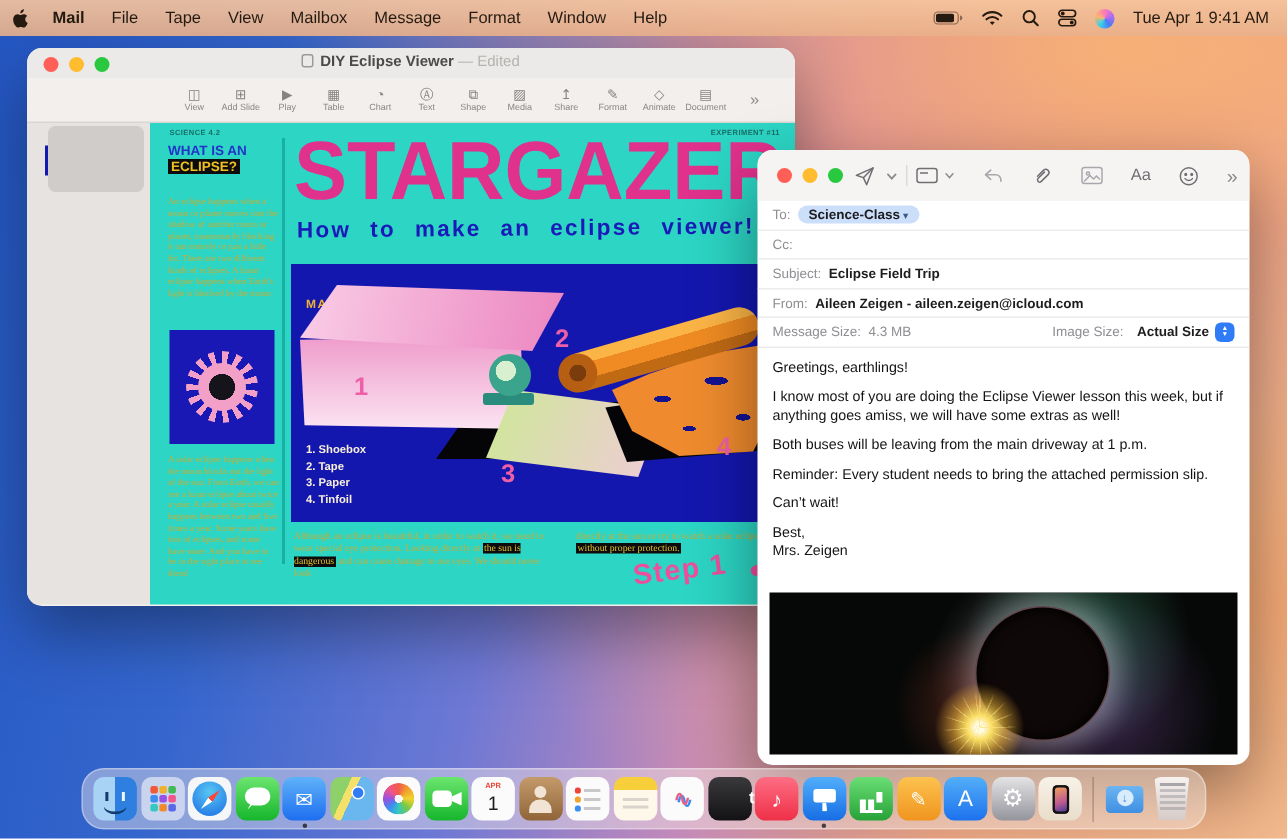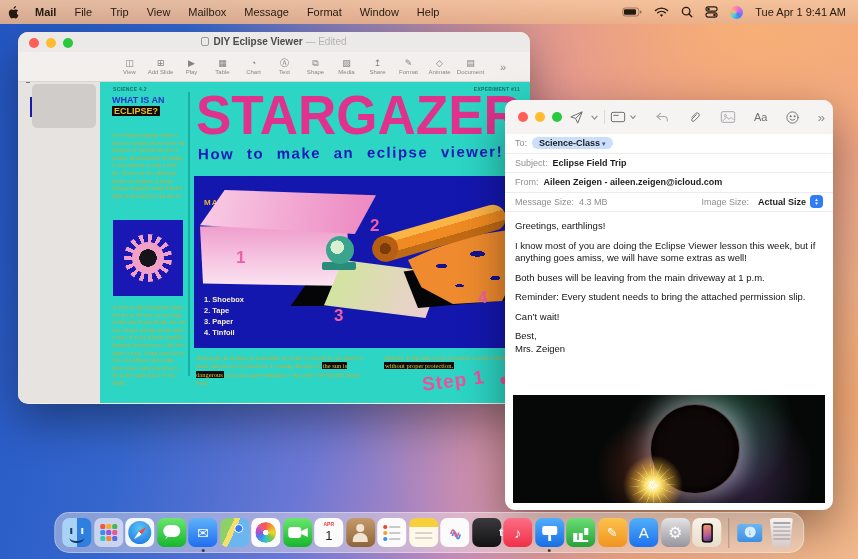--- a/index.html
+++ b/index.html
@@ -208,21 +208,21 @@
 </head>
 <body>
 
 <div class="menubar">
   <div class="mb-left">
     <span class="apple">
       <svg width="13" height="15" viewBox="0 0 22 26">
           <path fill="#241a10" d="M16.7 13.8c0-2.6 2.1-3.8 2.2-3.9-1.2-1.8-3.1-2-3.8-2-1.6-.2-3.1.9-3.9.9-.8 0-2-.9-3.3-.9-1.7 0-3.3 1-4.2 2.5-1.8 3.1-.5 7.7 1.3 10.2.9 1.2 1.9 2.6 3.2 2.6 1.3-.1 1.8-.8 3.4-.8 1.6 0 2 .8 3.4.8 1.4 0 2.3-1.3 3.2-2.5 1-1.4 1.4-2.8 1.4-2.9 0-.1-2.8-1.1-2.9-4zM14.1 5.2c.7-.9 1.2-2.1 1.1-3.3-1 0-2.3.7-3 1.6-.7.8-1.3 2-1.1 3.2 1.1.1 2.3-.6 3-1.5z"></path>
         </svg>
     </span>
-    <span><span class="menu-item app-name">Mail</span><span class="menu-item">File</span><span class="menu-item">Trip</span><span class="menu-item">View</span><span class="menu-item">Mailbox</span><span class="menu-item">Message</span><span class="menu-item">Format</span><span class="menu-item">Window</span><span class="menu-item">Help</span></span>
+    <span><span class="menu-item app-name">Mail</span><span class="menu-item">File</span><span class="menu-item">Tape</span><span class="menu-item">View</span><span class="menu-item">Mailbox</span><span class="menu-item">Message</span><span class="menu-item">Format</span><span class="menu-item">Window</span><span class="menu-item">Help</span></span>
   </div>
   <div class="mb-right">
     <span class="statusicon">
       <svg width="20" height="10" viewBox="0 0 25 12">
           <rect x="1" y="1" width="20" height="10" rx="3" fill="none" stroke="#241a10" stroke-opacity=".5"></rect>
           <rect x="2.5" y="2.5" width="15" height="7" rx="1.5" fill="#241a10"></rect>
           <path d="M22.5 4v4c1.2-.3 2-1 2-2s-.8-1.7-2-2z" fill="#241a10" fill-opacity=".5"></path>
         </svg>
     </span>
     <span class="statusicon">
@@ -468,20 +468,23 @@
       <span class="mt-gap"></span>
       <span class="mt-ic mt-more">»</span>
     </div>
   </div>
   <div class="mail-fields">
     <div class="mf-row">
       <span class="mf-label">To:</span>
       <span class="to-token"><span>Science-Class</span><span class="tok-chev">▾</span></span>
     </div>
     <div class="mf-row">
+      <span class="mf-label">Cc:</span>
+    </div>
+    <div class="mf-row">
       <span class="mf-label">Subject:</span>
       <span class="mf-value">Eclipse Field Trip</span>
     </div>
     <div class="mf-row">
       <span class="mf-label">From:</span>
       <span class="mf-value">Aileen Zeigen - aileen.zeigen@icloud.com</span>
     </div>
     <div class="mf-row">
       <span class="mf-label">Message Size:</span>
       <span class="mf-label">4.3 MB</span>

